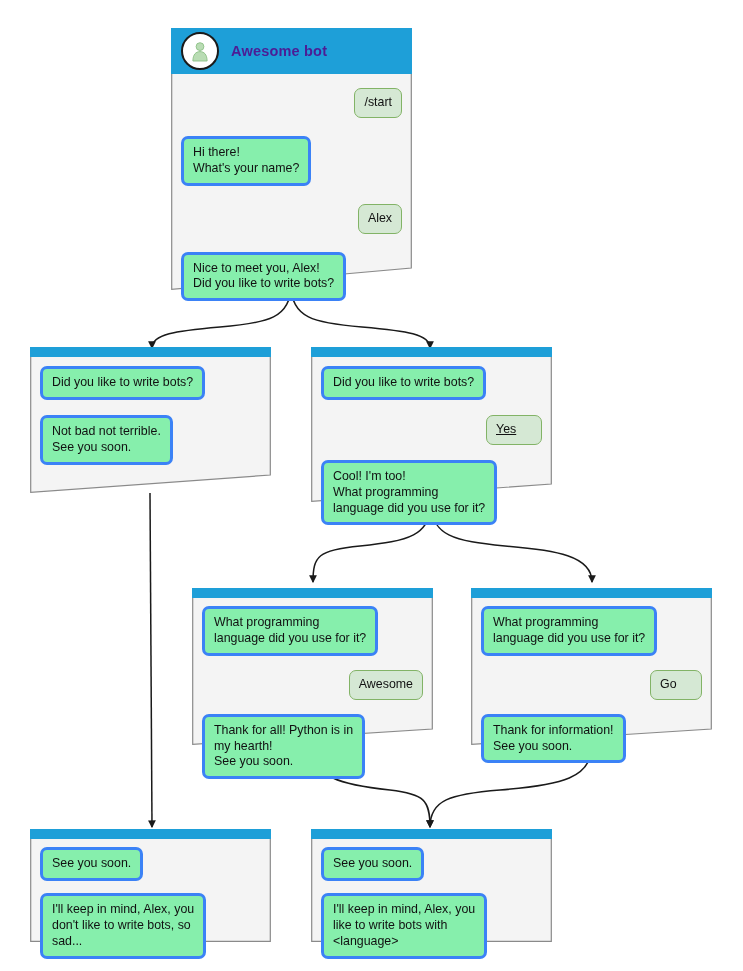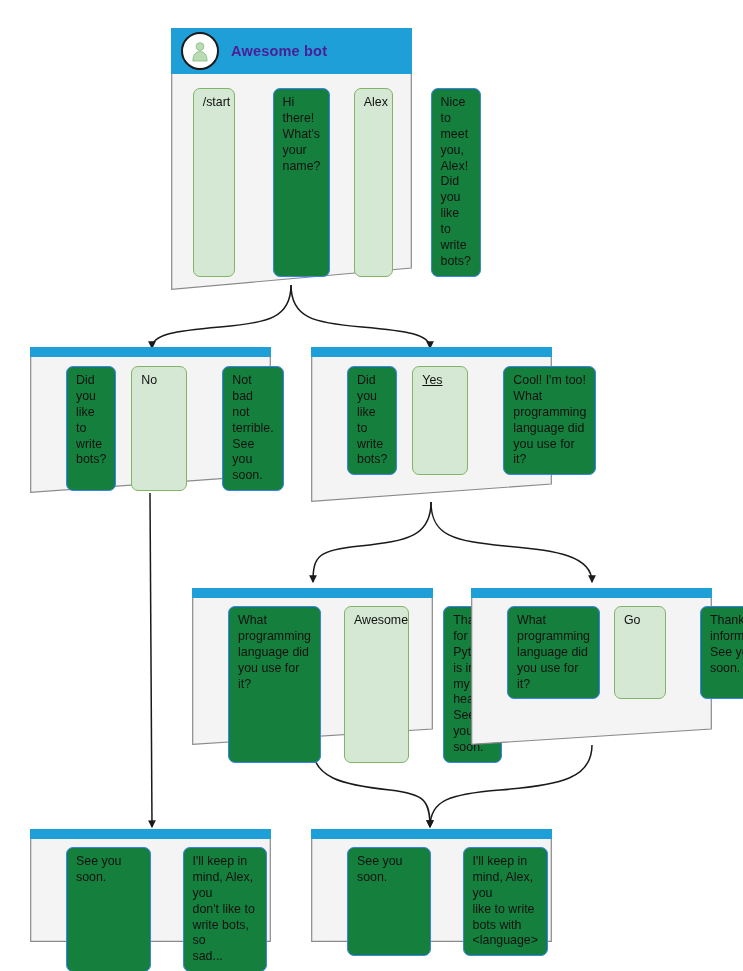--- a/index.html
+++ b/index.html
@@ -78,45 +78,44 @@
   
   .hdr-bar {
     position: absolute;
     left: 0; top: 0;
     width: 100%;
     height: 10px;
   }
   
   .chat {
     position: absolute;
-    left: 6px;
+    left: 0;
     width: 100%;
     box-sizing: border-box;
     padding: 8px 10px 0 10px;
     display: flex;
-    flex-direction: row;
+    flex-direction: column;
   }
   .row { display: flex; width: 100%; }
   .row.left  { justify-content: flex-start; }
   .row.right { justify-content: flex-end; }
 
   .bubble {
     border-radius: 7px;
     padding: 6px 9px;
     font-size: 12.4px;
     line-height: 1.28;
     color: #111111;
     white-space: pre-line;
     box-sizing: border-box;
     max-width: 88%;
   }
   .bubble.bot {
-    background: #15803d;
-    border: 1px solid #3b82f6;
-    margin-left: 20px;
+    background: #86efac;
+    border: 3px solid #3b82f6;
   }
   .bubble.user {
     background: #d5e8d4;
     border: 1px solid #82b366;
     text-align: left;
   }
   
   .chat.compact { padding: 6px 10px 0 10px; }
 </style>
 </head>
@@ -185,23 +184,20 @@
   <div class="node" id="node-no" style="left:30px; top:347px; width:241px; height:146px;">
     <svg class="node-shape" viewBox="0 0 241 146" preserveAspectRatio="none">
       <path d="M 0.7,0.7 L 240.3,0.7 L 240.3,128 L 0.7,145.3 Z" fill="#f4f4f4" stroke="#8a8a8a" stroke-width="1.2"></path>
     </svg>
     <div class="node-inner">
       <div class="hdr-bar" style="background:#1e9fd8;"></div>
       <div class="chat compact" style="top:13px; gap:15px;">
         <div class="row left">
           <div class="bubble bot">Did you like to write bots?</div>
         </div>
-        <div class="row right">
-          <div class="bubble user" style="min-width:56px;">No</div>
-        </div>
         <div class="row left">
           <div class="bubble bot">Not bad not terrible.
 See you soon.</div>
         </div>
       </div>
     </div>
   </div>
 
   <div class="node" id="node-yes" style="left:311px; top:347px; width:241px; height:155px;">
     <svg class="node-shape" viewBox="0 0 241 155" preserveAspectRatio="none">

